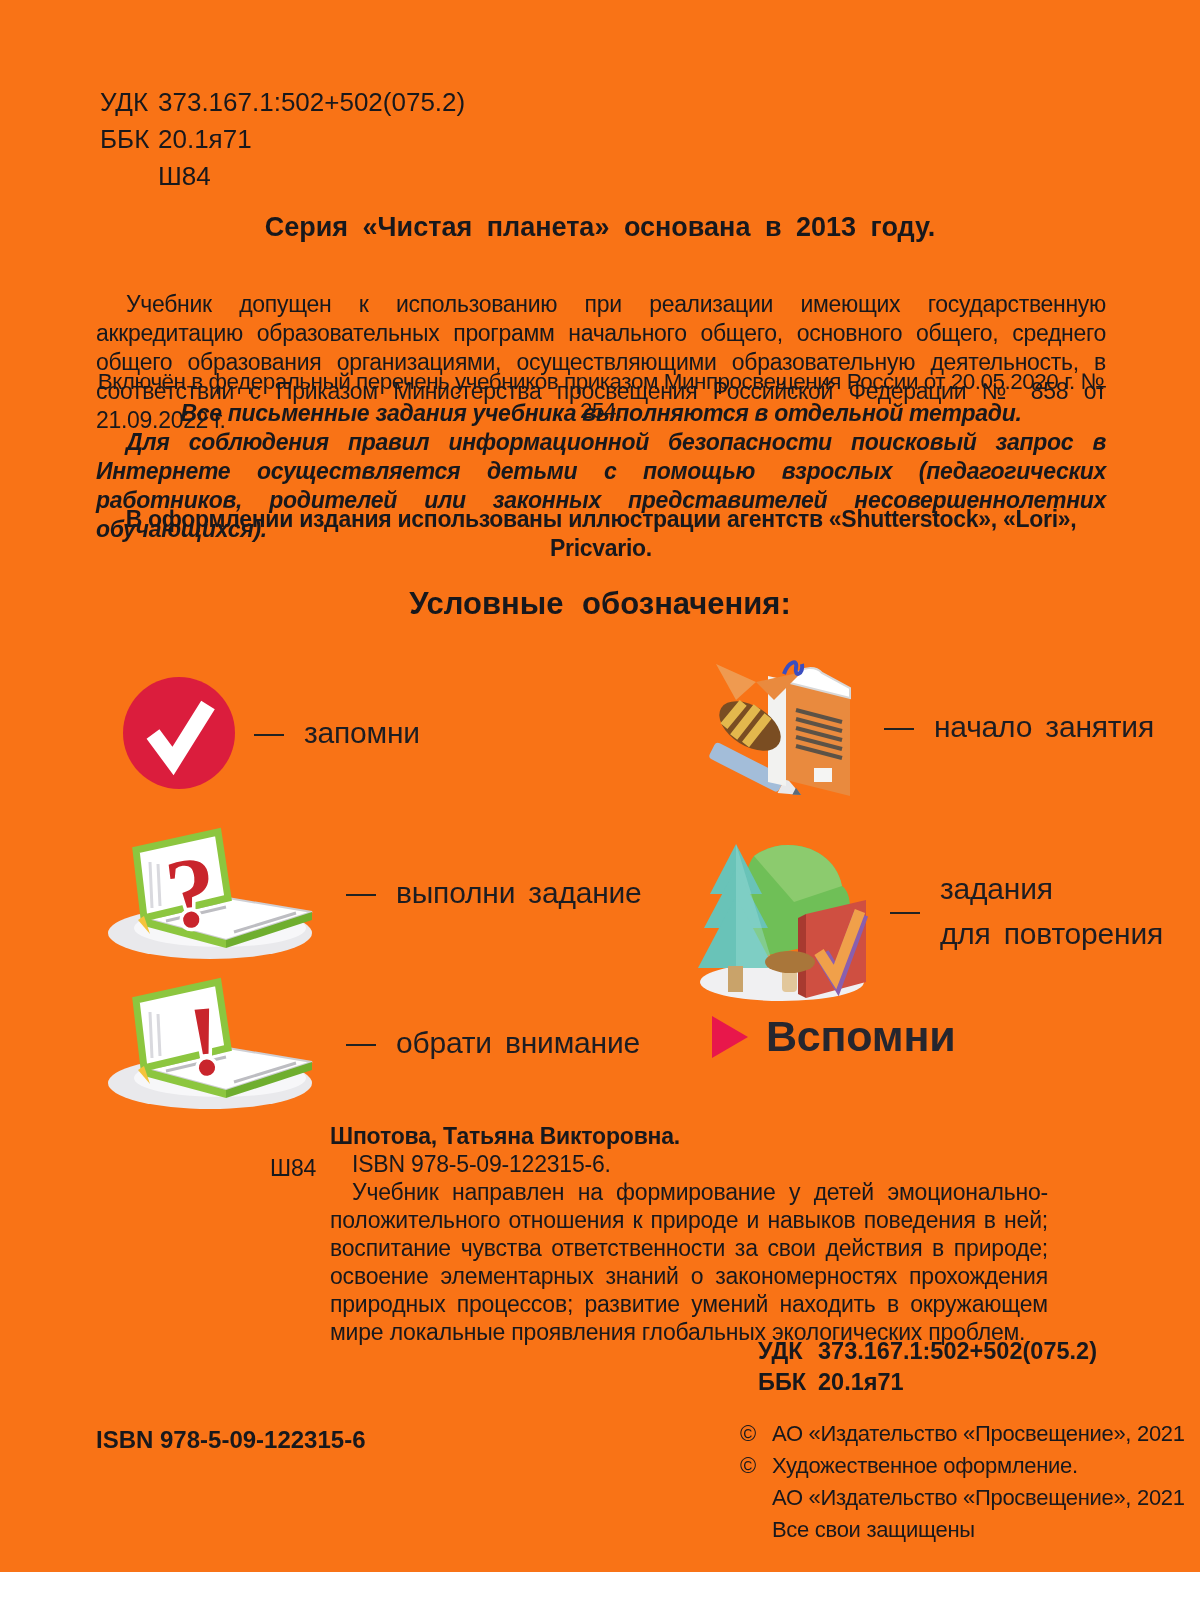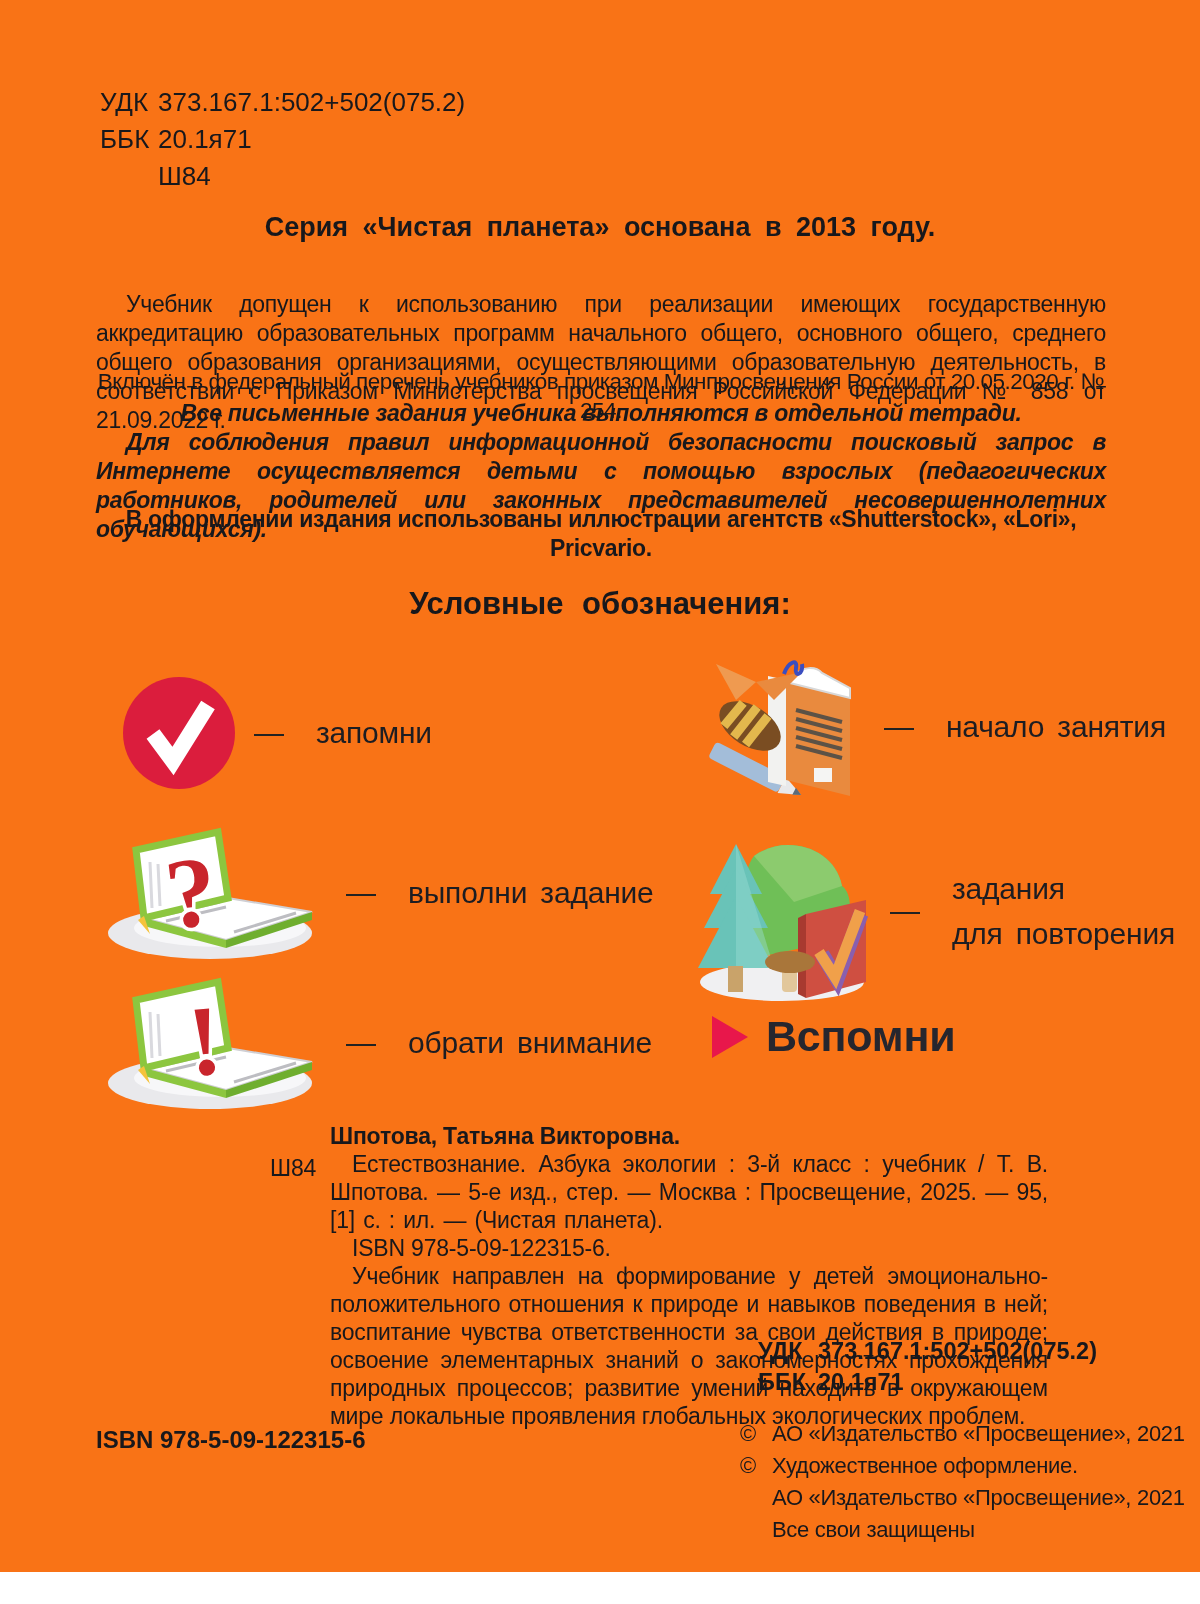--- a/index.html
+++ b/index.html
@@ -31,21 +31,21 @@
   #p-notebook { top:399px; }
   #p-safety   { top:428px; word-spacing:3px; }
   #p-credits  { top:505px; }
 
   .legend-title { left:0; right:0; top:586px; text-align:center; font-size:31px;
                   font-weight:bold; word-spacing:10px; }
 
   .legend-item { position:absolute; display:flex; align-items:center; }
   .licon { display:inline-flex; }
   .ldash { font-size:30px; margin-left:16px; color:#222; }
-  .llabel { font-size:30px; margin-left:32px; letter-spacing:-0.2px; word-spacing:5px;
+  .llabel { font-size:30px; margin-left:20px; letter-spacing:-0.2px; word-spacing:5px;
             white-space:pre-line; color:#1d1d22; }
 
   .li-zapomni  { left:120px; top:674px; }
   .li-nachalo  { left:698px; top:646px; }
   .li-vypolni  { left:100px; top:820px; }
   .li-zadaniya { left:694px; top:816px; }
   .li-zadaniya .llabel { line-height:45px; }
   .li-obrati   { left:100px; top:970px; }
   .li-vspomni  { left:712px; top:1012px; }
   .li-vspomni .llabel { font-size:43px; font-weight:bold; margin-left:18px; color:#26262e; }
@@ -207,21 +207,20 @@
           <polygon points="0,0 36,21 0,42" fill="#e8174b"></polygon>
         </svg>
     </span>
     <span class="llabel">Вспомни</span>
   </div>
 
   <div class="abs bib">
     <div class="bib-code">Ш84</div>
     <div class="bib-text">
       <p class="b">Шпотова, Татьяна Викторовна.</p>
-      <p class="justify indent-sm desc">Естествознание. Азбука экологии : 3-й класс : учебник / Т. В. Шпотова. — 5-е изд., стер. — Москва : Просвещение, 2025. — 95, [1] с. : ил. — (Чистая планета).</p>
       <p class="indent-sm">ISBN 978-5-09-122315-6.</p>
       <p class="justify indent-sm">Учебник направлен на формирование у детей эмоционально-положительного отношения к природе и навыков поведения в ней; воспитание чувства ответственности за свои действия в природе; освоение элементарных знаний о закономерностях прохождения природных процессов; развитие умений находить в окружающем мире локальные проявления глобальных экологических проблем.</p>
     </div>
   </div>
 
   <div class="abs bib-codes">
     <div class="row">
       <span class="lbl">УДК</span>
       <span>373.167.1:502+502(075.2)</span>
     </div>

